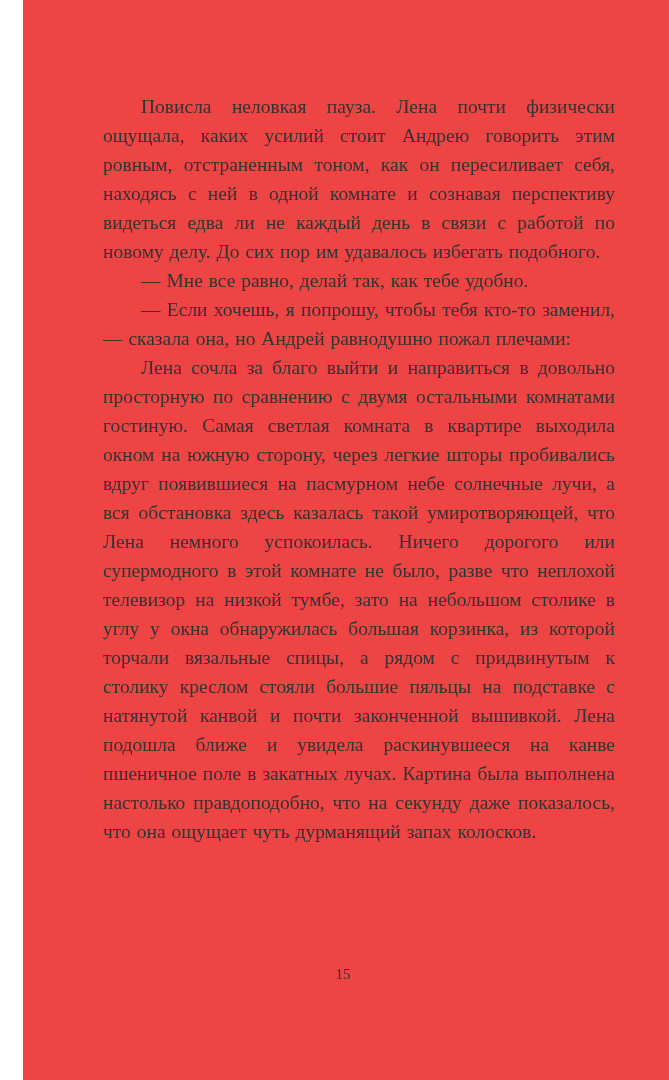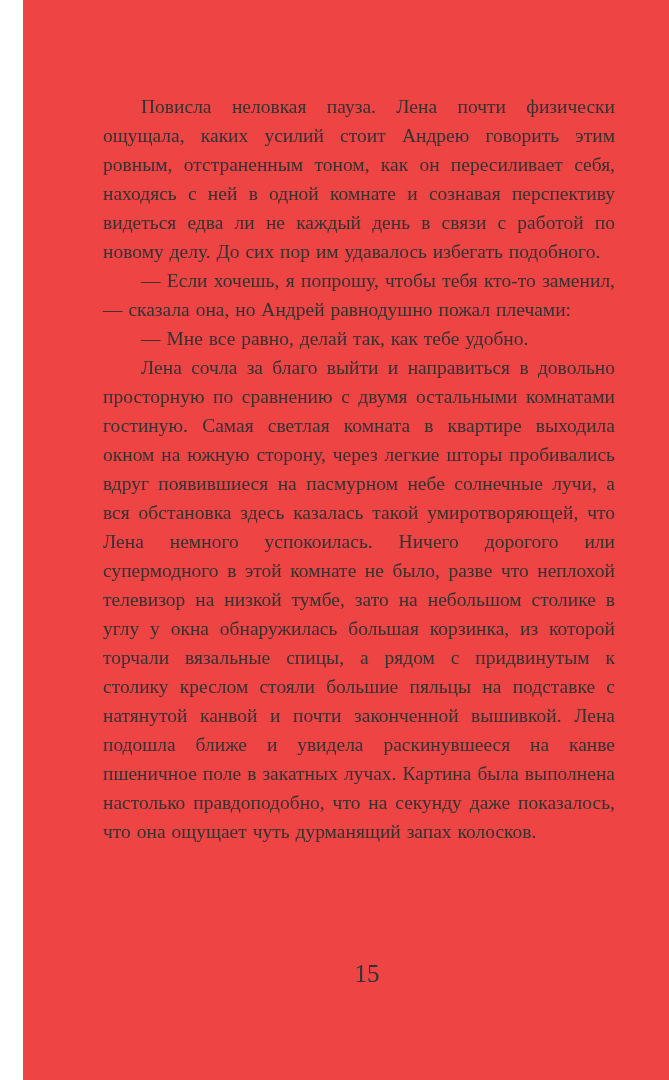--- a/index.html
+++ b/index.html
@@ -36,32 +36,32 @@
   }
   .text-block p {
     margin: 0;
     padding: 0;
     text-indent: 38px;
     word-spacing: 1px;
   }
   .page-number {
     position: absolute;
     top: 962px;
-    left: 88px;
+    left: 64px;
     width: 512px;
     text-align: center;
     color: #333333;
-    font-size: 25px;
+    font-size: 15px;
     line-height: 24px;
   }
 </style>
 </head>
 <body>
 
 <div class="page">
   <div class="text-block">
     <p>Повисла неловкая пауза. Лена почти физически ощущала, каких усилий стоит Андрею говорить этим ровным, отстраненным тоном, как он пересиливает себя, находясь с ней в одной комнате и сознавая перспективу видеться едва ли не каждый день в связи с работой по новому делу. До сих пор им удавалось избегать подобного.</p>
+    <p>— Мне все равно, делай так, как тебе удобно.</p>
     <p>— Если хочешь, я попрошу, чтобы тебя кто-то заменил, — сказала она, но Андрей равнодушно пожал плечами:</p>
-    <p>— Мне все равно, делай так, как тебе удобно.</p>
     <p>Лена сочла за благо выйти и направиться в довольно просторную по сравнению с двумя остальными комнатами гостиную. Самая светлая комната в квартире выходила окном на южную сторону, через легкие шторы пробивались вдруг появившиеся на пасмурном небе солнечные лучи, а вся обстановка здесь казалась такой умиротворяющей, что Лена немного успокоилась. Ничего дорогого или супермодного в этой комнате не было, разве что неплохой телевизор на низкой тумбе, зато на небольшом столике в углу у окна обнаружилась большая корзинка, из которой торчали вязальные спицы, а рядом с придвинутым к столику креслом стояли большие пяльцы на подставке с натянутой канвой и почти законченной вышивкой. Лена подошла ближе и увидела раскинувшееся на канве пшеничное поле в закатных лучах. Картина была выполнена настолько правдоподобно, что на секунду даже показалось, что она ощущает чуть дурманящий запах колосков.</p>
   </div>
   <div class="page-number">15</div>
 </div>
 
 </body></html>

